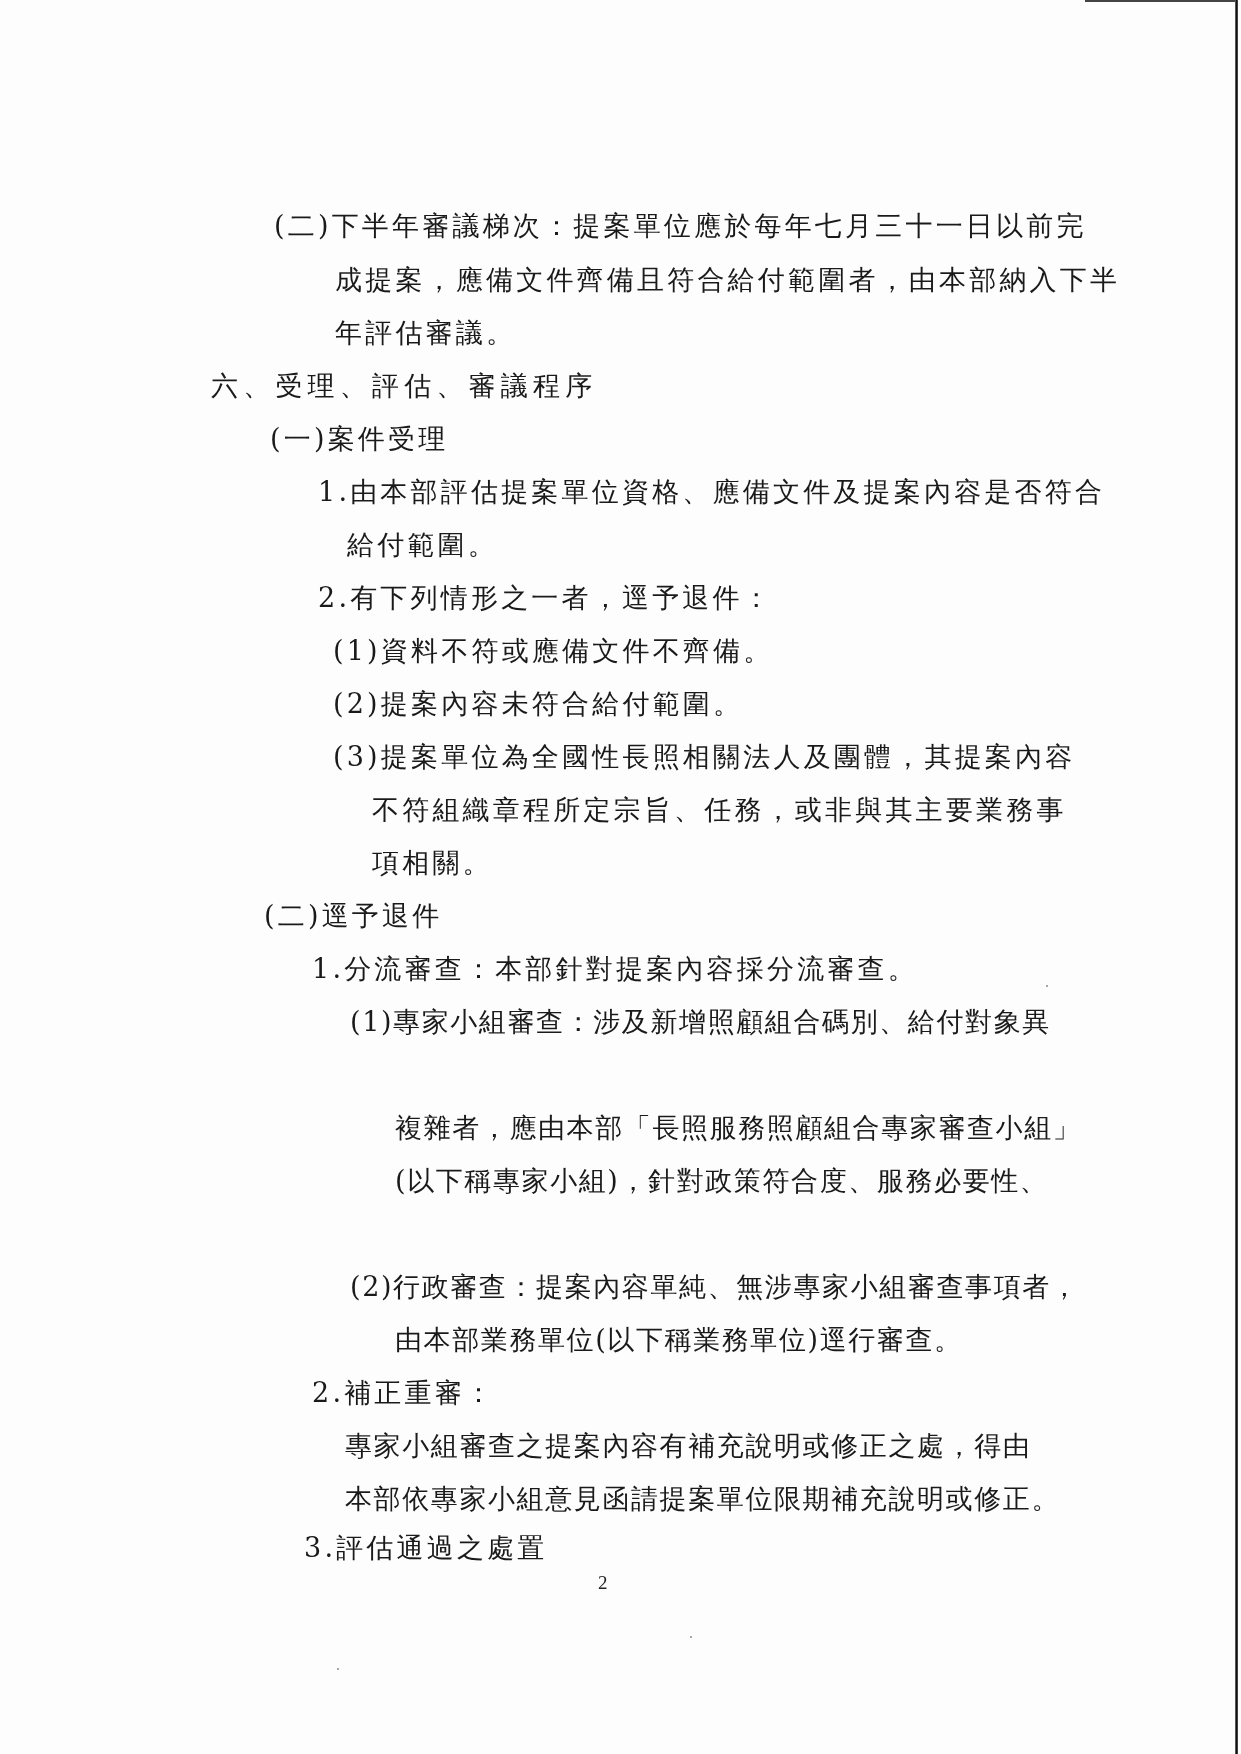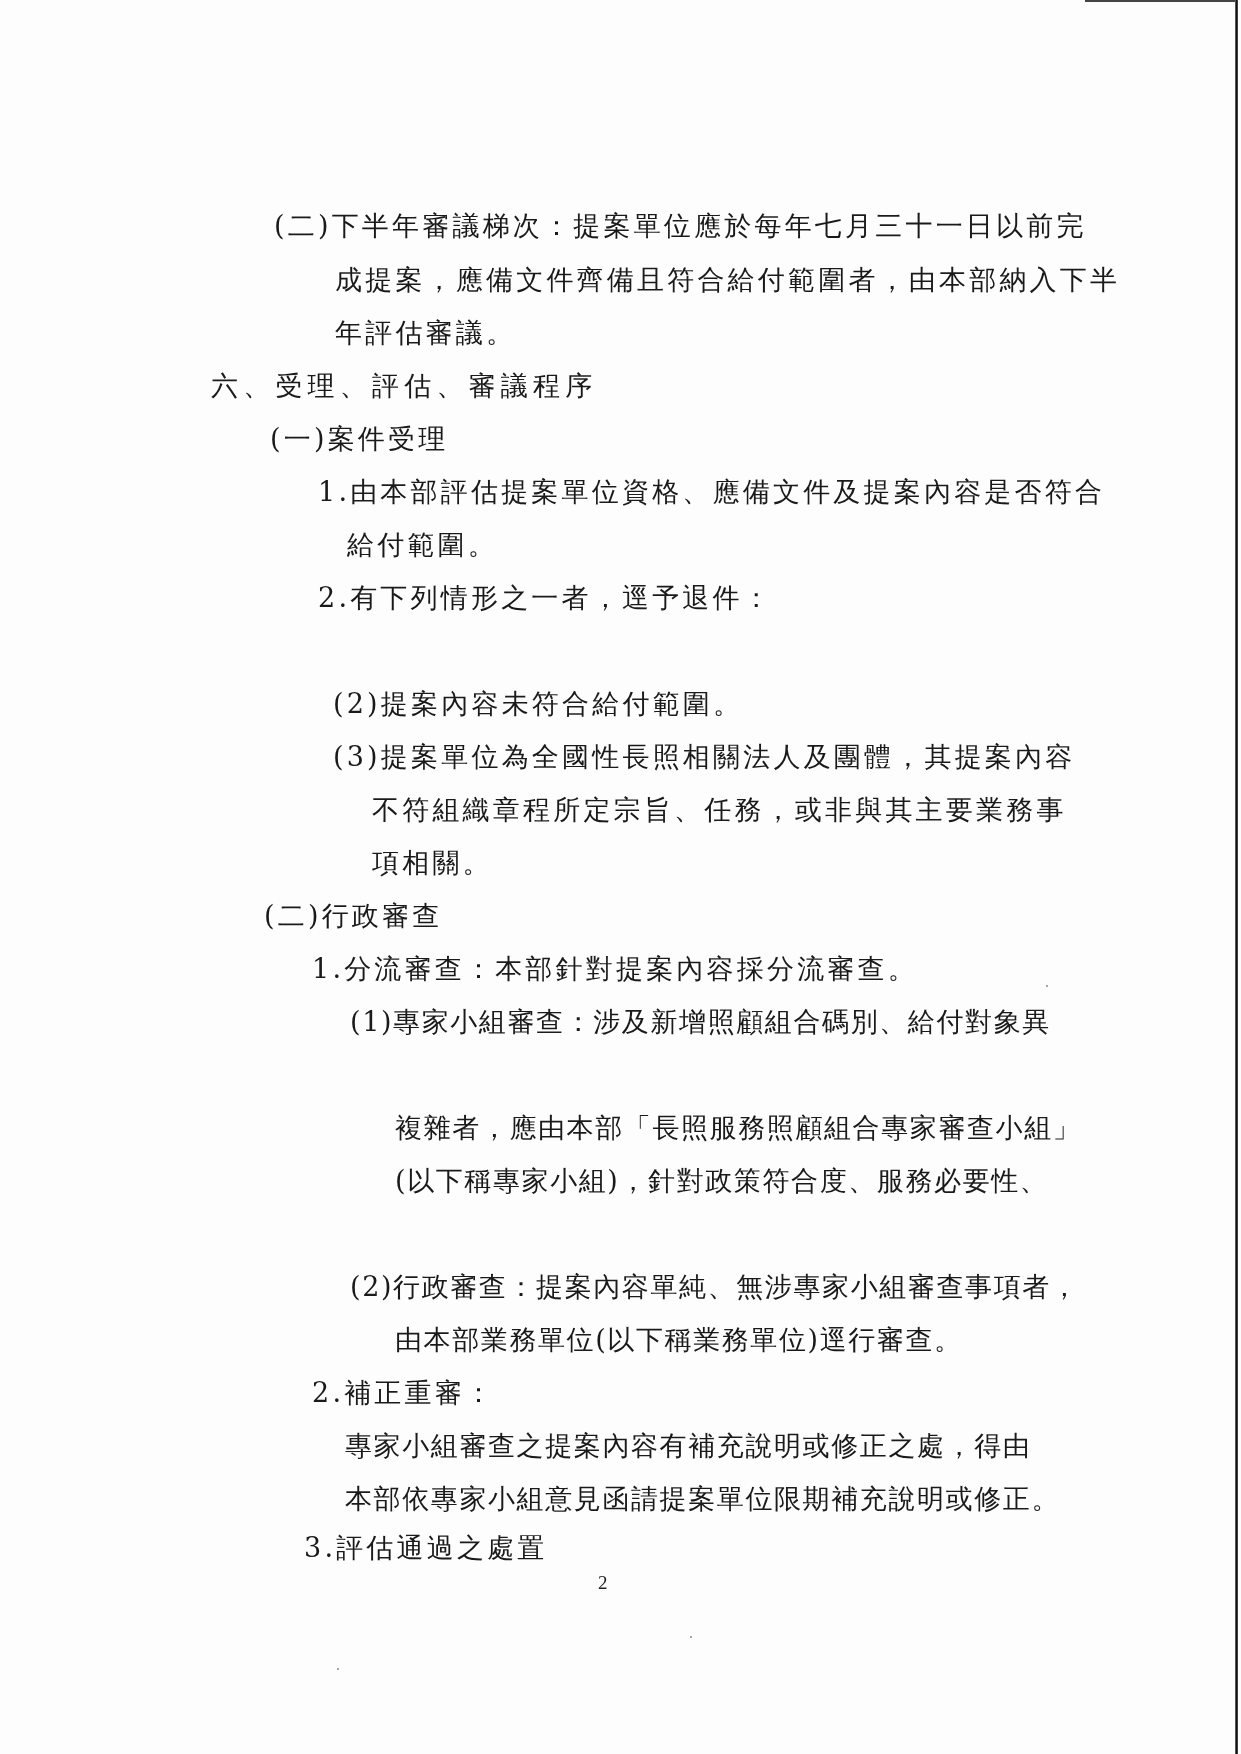--- a/index.html
+++ b/index.html
@@ -46,26 +46,27 @@
   <div class="line" style="left:274px;top:208px">(二)下半年審議梯次：提案單位應於每年七月三十一日以前完</div>
   <div class="line" style="left:335px;top:262px">成提案，應備文件齊備且符合給付範圍者，由本部納入下半</div>
   <div class="line" style="left:335px;top:315px">年評估審議。</div>
 
   <div class="line wide" style="left:211px;top:368px">六、受理、評估、審議程序</div>
 
   <div class="line" style="left:270px;top:421px">(一)案件受理</div>
   <div class="line" style="left:318px;top:474px">1.由本部評估提案單位資格、應備文件及提案內容是否符合</div>
   <div class="line" style="left:347px;top:527px">給付範圍。</div>
   <div class="line" style="left:318px;top:580px">2.有下列情形之一者，逕予退件：</div>
+  <div class="line" style="left:333px;top:633px">(1)資料不符或應備文件不齊備。</div>
   <div class="line" style="left:333px;top:686px">(2)提案內容未符合給付範圍。</div>
   <div class="line" style="left:333px;top:739px">(3)提案單位為全國性長照相關法人及團體，其提案內容</div>
   <div class="line" style="left:372px;top:792px">不符組織章程所定宗旨、任務，或非與其主要業務事</div>
   <div class="line" style="left:372px;top:845px">項相關。</div>
 
-  <div class="line" style="left:264px;top:898px">(二)行政審查</div>
+  <div class="line" style="left:264px;top:898px">(二)逕予退件</div>
   <div class="line" style="left:312px;top:951px">1.分流審查：本部針對提案內容採分流審查。</div>
   <div class="line tight" style="left:350px;top:1004px">(1)專家小組審查：涉及新增照顧組合碼別、給付對象異</div>
   <div class="line tight" style="left:395px;top:1110px">複雜者，應由本部「長照服務照顧組合專家審查小組」</div>
   <div class="line tight" style="left:395px;top:1163px">(以下稱專家小組)，針對政策符合度、服務必要性、</div>
   <div class="line tight" style="left:350px;top:1269px">(2)行政審查：提案內容單純、無涉專家小組審查事項者，</div>
   <div class="line tight" style="left:395px;top:1322px">由本部業務單位(以下稱業務單位)逕行審查。</div>
   <div class="line" style="left:312px;top:1375px">2.補正重審：</div>
   <div class="line tight" style="left:345px;top:1428px">專家小組審查之提案內容有補充說明或修正之處，得由</div>
   <div class="line tight" style="left:345px;top:1481px">本部依專家小組意見函請提案單位限期補充說明或修正。</div>
   <div class="line" style="left:304px;top:1530px">3.評估通過之處置</div>

